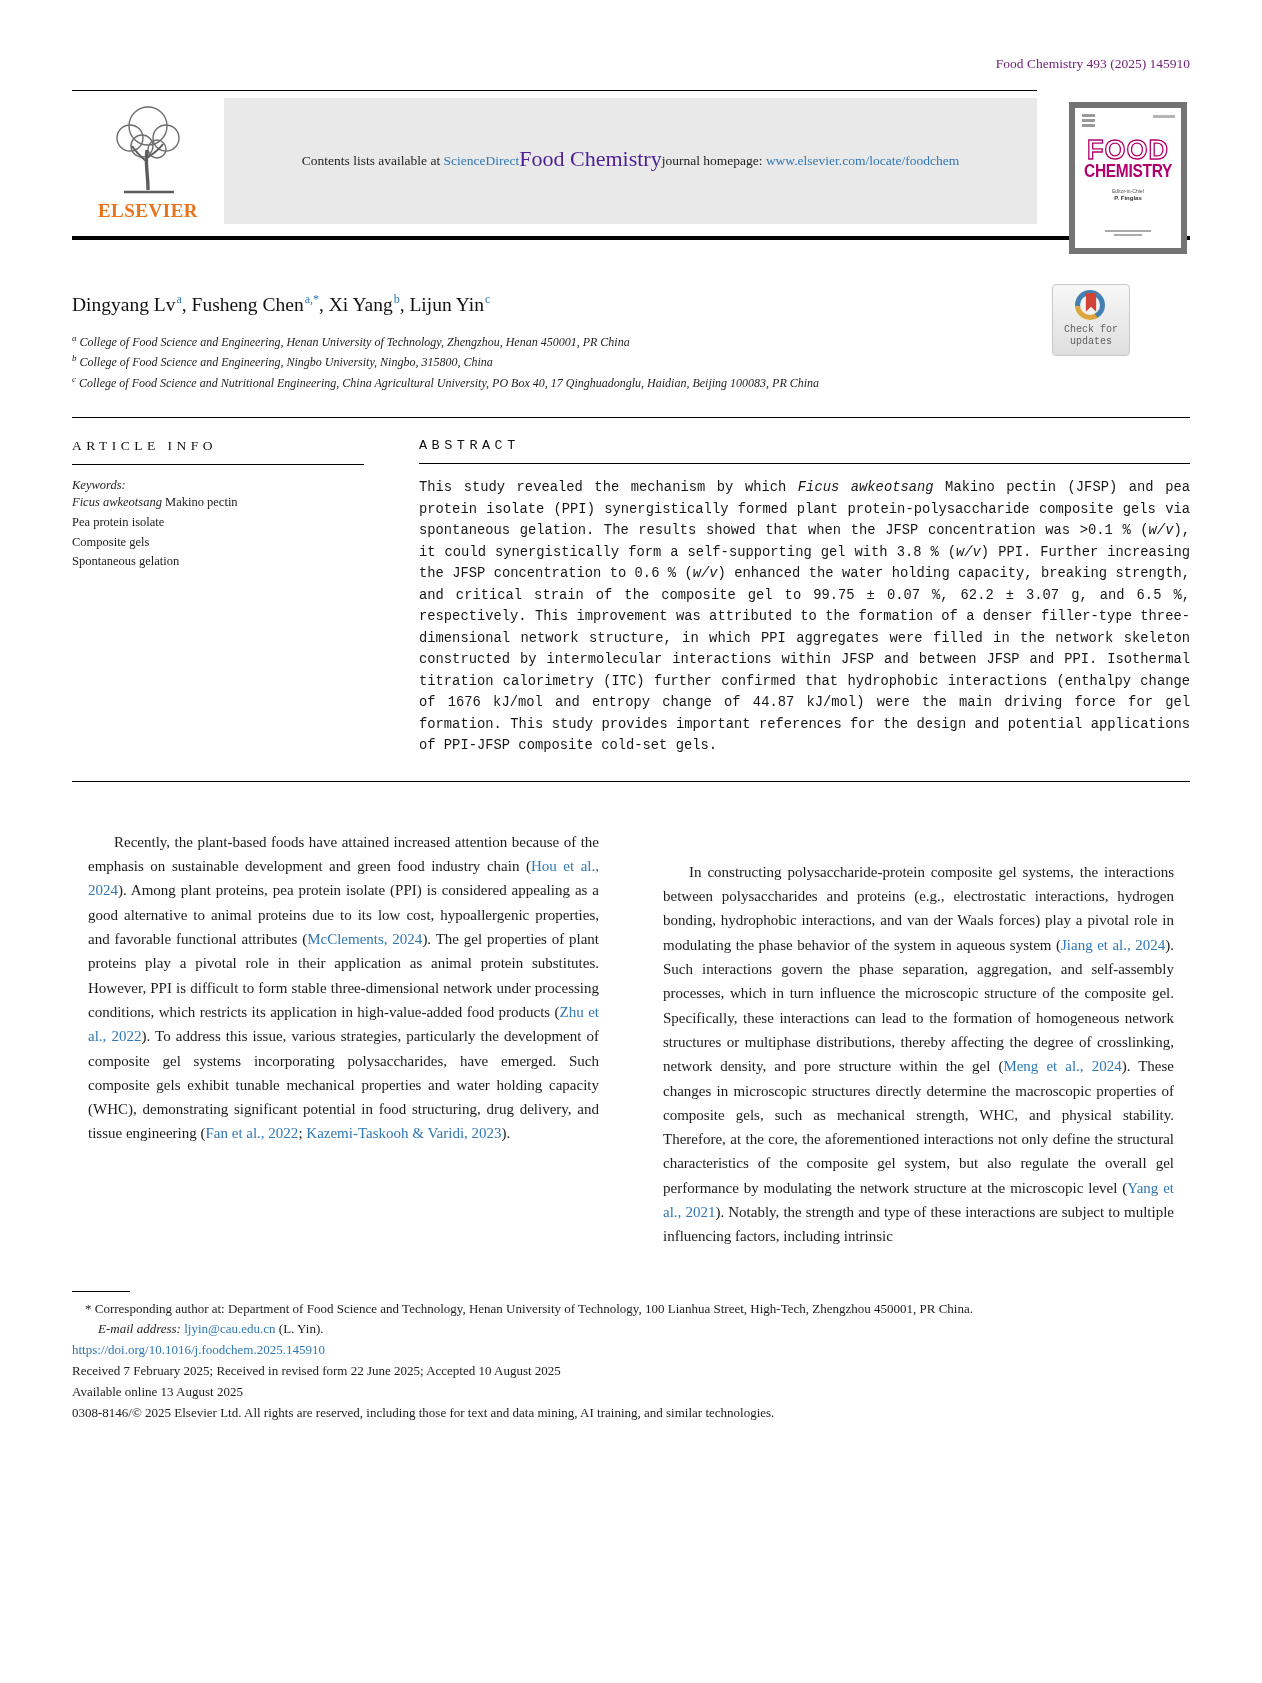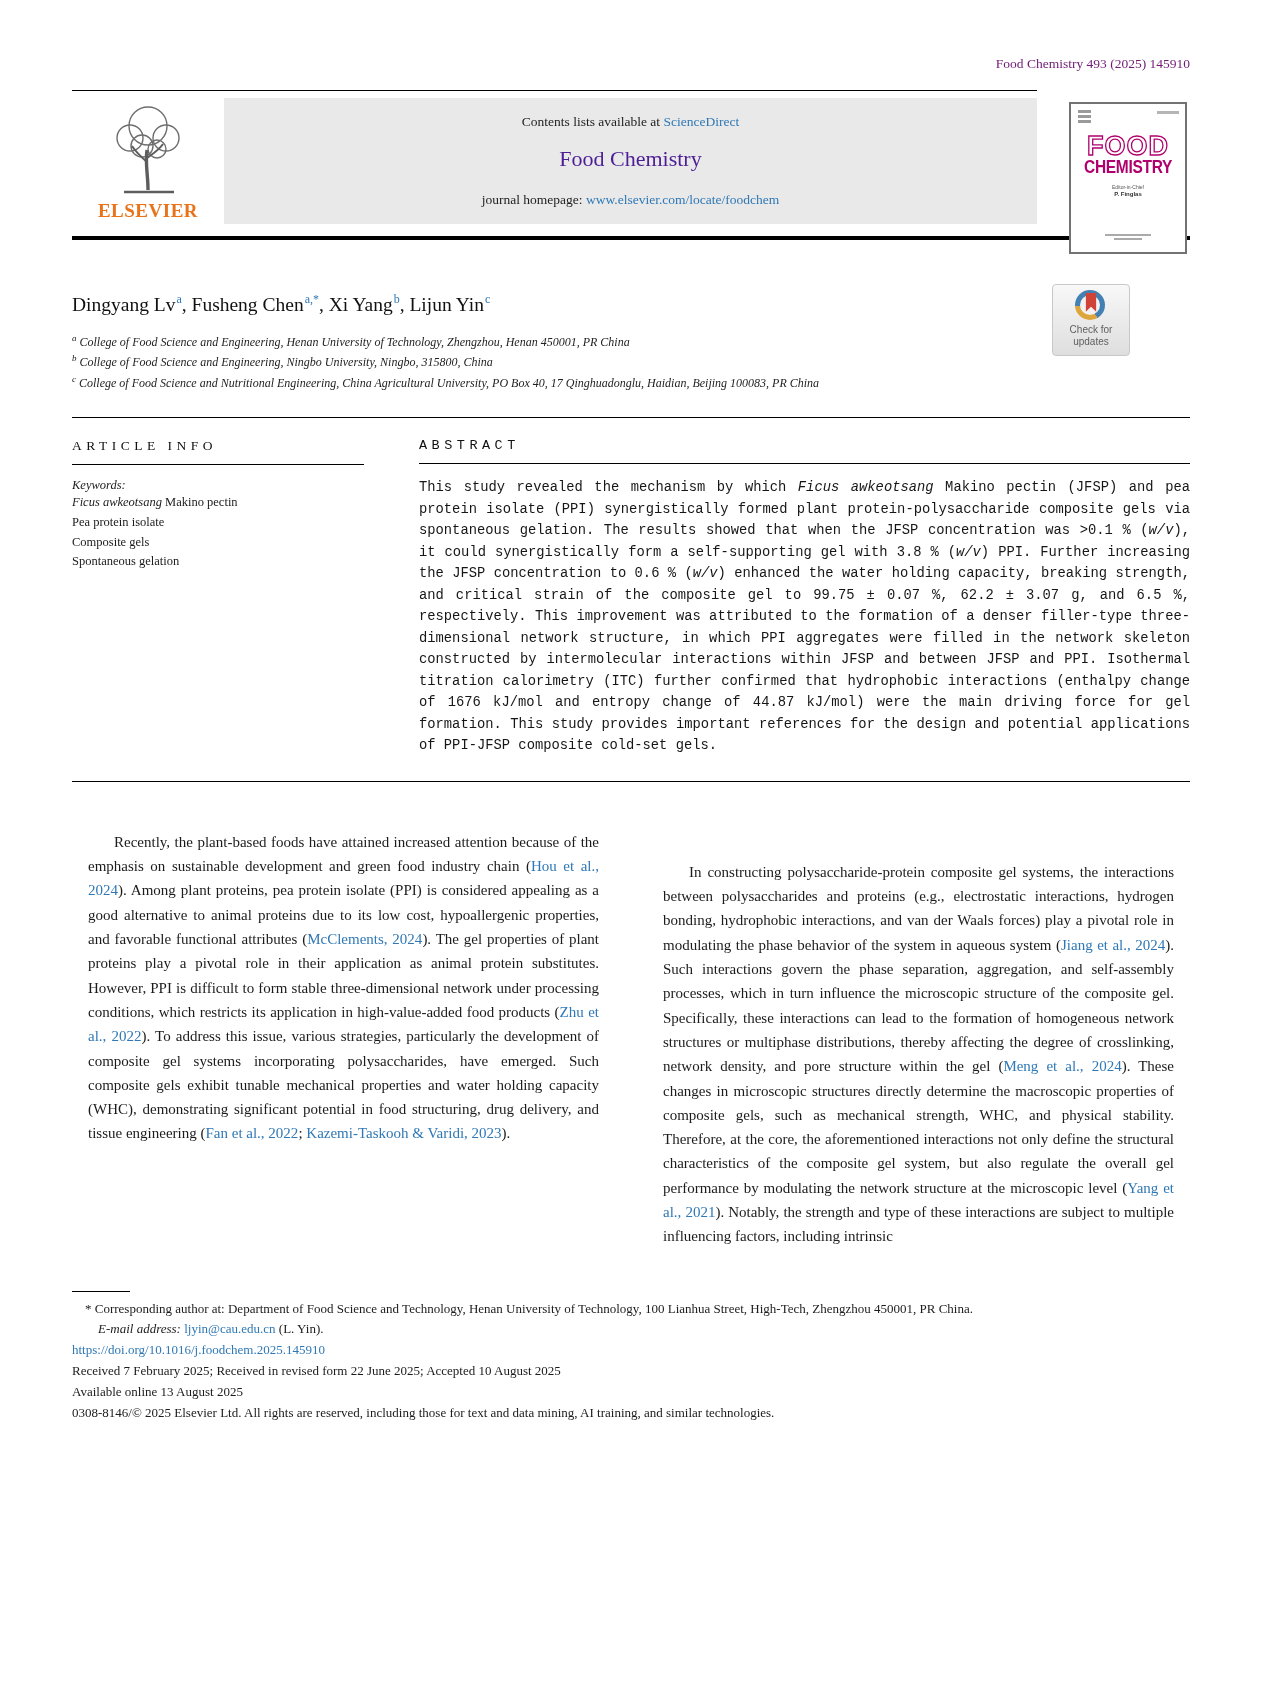--- a/index.html
+++ b/index.html
@@ -9,29 +9,29 @@
 
   
   .top-citation{padding-top:56px;text-align:right;font-size:13.5px;color:#701a75;}
 
   
   .header-wrap{position:relative;margin-top:18px;}
   .rule-top{width:965px;border-top:1.5px solid #000;}
   .header-row{width:965px;display:flex;align-items:stretch;padding:7px 0 6px;}
   .logo-col{width:152px;display:flex;flex-direction:column;align-items:center;justify-content:flex-end;padding:2px 0;}
   .elsevier-word{font-size:19px;font-weight:bold;color:#e8731a;letter-spacing:.5px;margin-top:2px;}
-  .gray-box{flex:1;background:#e9e9e9;display:flex;flex-direction:column;align-items:center;justify-content:center;padding:12px 0;}
+  .gray-box{flex:1;background:#e9e9e9;display:flex;align-items:center;justify-content:center;padding:12px 0;}
   .contents-line,.homepage-line{font-size:13.5px;color:#222;}
   .journal-title{font-size:22px;color:#4c1d95;margin:16px 0 20px;}
   .link{color:#2f78b5;text-decoration:none;cursor:pointer;}
   .rule-thick{width:100%;border-top:4px solid #000;margin-top:6px;}
 
   
   .cover{position:absolute;top:12px;right:3px;width:118px;height:152px;background:#fff;
-         border:2px solid #737373;box-sizing:border-box;font-family:"Liberation Sans",sans-serif;z-index:3;}
+         border:6px solid #737373;box-sizing:border-box;font-family:"Liberation Sans",sans-serif;z-index:3;}
   .cover-minilogo{position:absolute;left:7px;top:6px;width:13px;height:16px;display:flex;flex-direction:column;gap:2px;}
   .cover-minilogo div{height:3px;background:#9a9a9a;}
   .cover-issn{position:absolute;right:6px;top:7px;width:22px;height:3px;background:#b5b5b5;}
   .cover-food{margin-top:30px;text-align:center;font-size:27px;font-weight:bold;letter-spacing:1px;
               color:#b0006d;-webkit-text-fill-color:transparent;-webkit-text-stroke:1.3px #b0006d;line-height:.9;}
   .cover-chem{text-align:center;font-size:15.5px;font-weight:bold;color:#b0006d;letter-spacing:-.3px;transform:scaleY(1.15);}
   .cover-editor{margin-top:8px;text-align:center;font-size:5px;color:#555;}
   .cover-editor b{display:block;font-size:6px;color:#333;margin-top:1px;}
   .cover-bars{position:absolute;bottom:10px;left:50%;transform:translateX(-50%);width:46px;}
   .cover-bars div{height:2px;background:#aaa;margin:2px auto;}
@@ -39,21 +39,21 @@
   .cover-bars div:nth-child(2){width:28px;}
 
   
   .tree{display:block;}
 
   
   .title-row{position:relative;margin-top:54px;}
   .article-title{width:880px;font-size:27.5px;line-height:1.4;color:#111;font-weight:400;margin:0;}
   .badge{position:absolute;right:60px;top:-10px;width:76px;height:70px;border:1px solid #c8c8c8;border-radius:4px;
          background:linear-gradient(#f8f8f8,#dedede);display:flex;flex-direction:column;align-items:center;
-         font-family:Liberation Sans, sans-serif;font-size:10px;color:#5f5f5f;cursor:pointer;}
+         font-family:Liberation Mono, monospace;font-size:10px;color:#5f5f5f;cursor:pointer;}
   .badge-icon{position:relative;width:32px;height:32px;margin-top:5px;}
   .badge-ring{width:30px;height:30px;border-radius:50%;background:conic-gradient(from 150deg,#dca63c 0 115deg,#4381b4 115deg 360deg);position:relative;}
   .badge-ring::after{content:"";position:absolute;inset:5px;background:#f2f2f2;border-radius:50%;}
   .badge-mark{position:absolute;left:50%;top:3px;transform:translateX(-50%);width:11px;height:19px;background:#cf4436;
               clip-path:polygon(0 0,100% 0,100% 100%,50% 72%,0 100%);z-index:2;}
   .badge-text{line-height:1.15;text-align:center;margin-top:2px;}
 
   
   .authors{margin-top:26px;font-size:19.5px;color:#111;}
   .seg-sup{font-size:12px;color:#2f78b5;position:relative;top:-8px;padding-left:1px;}

